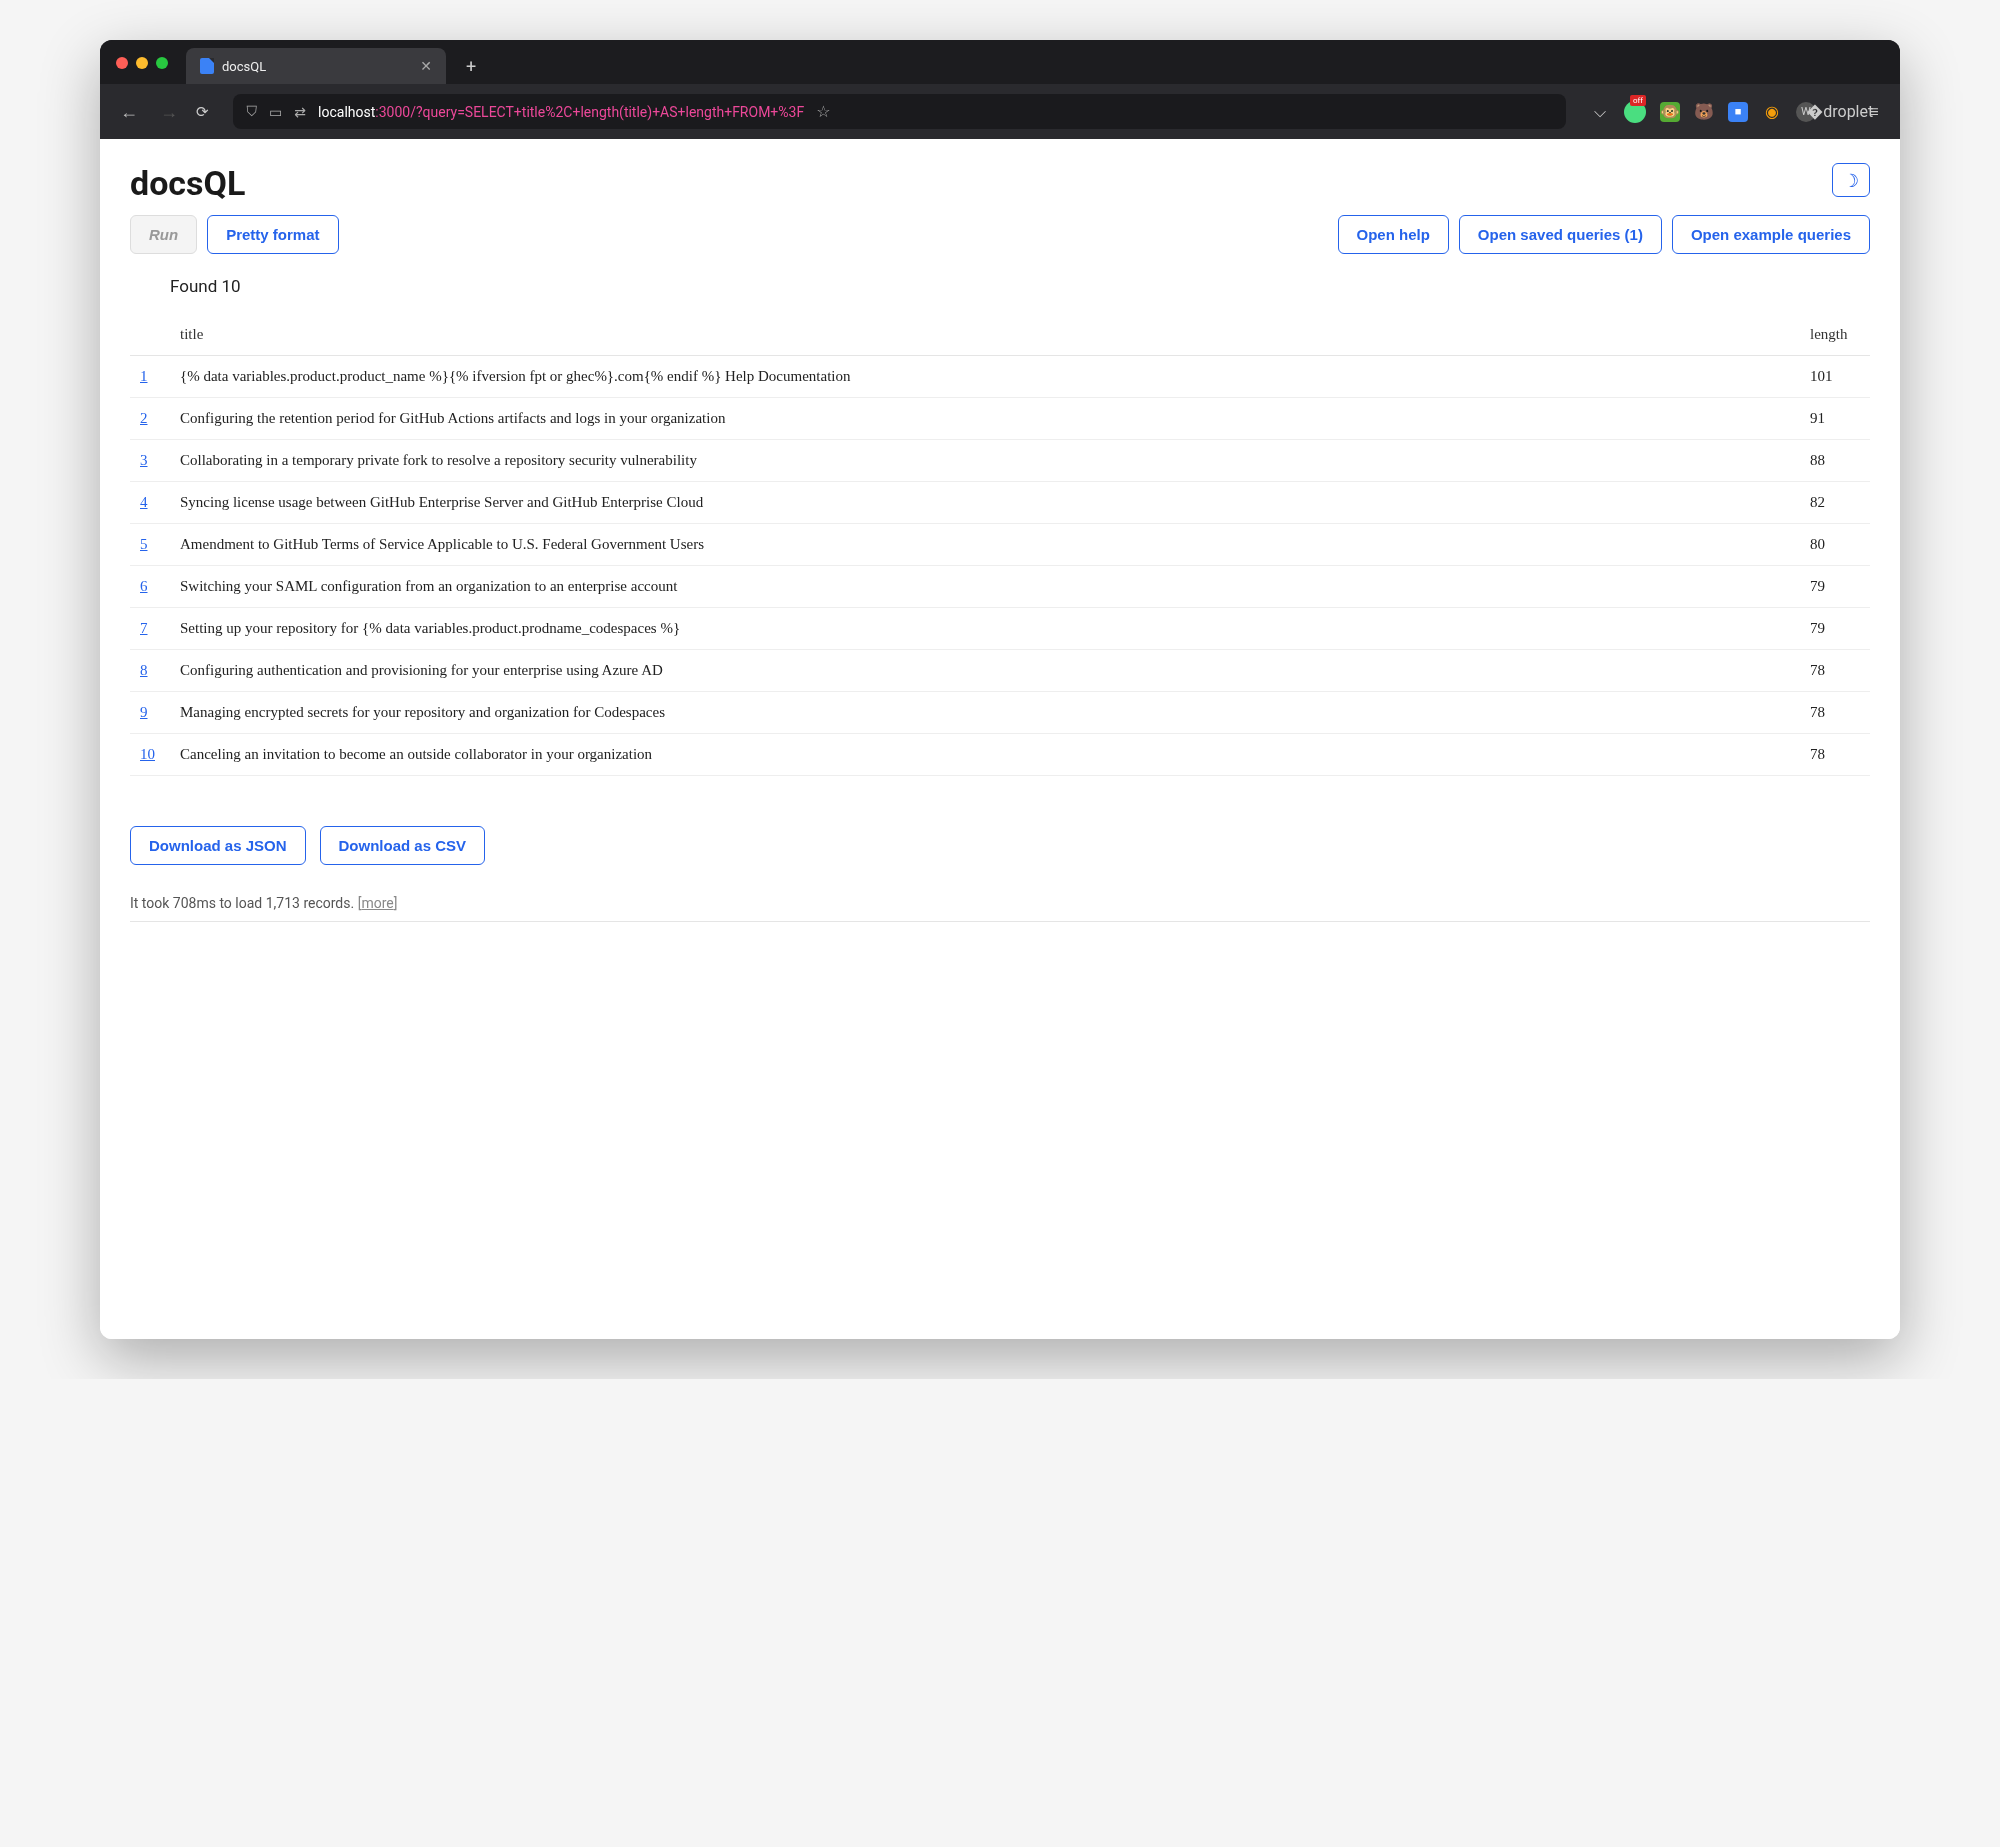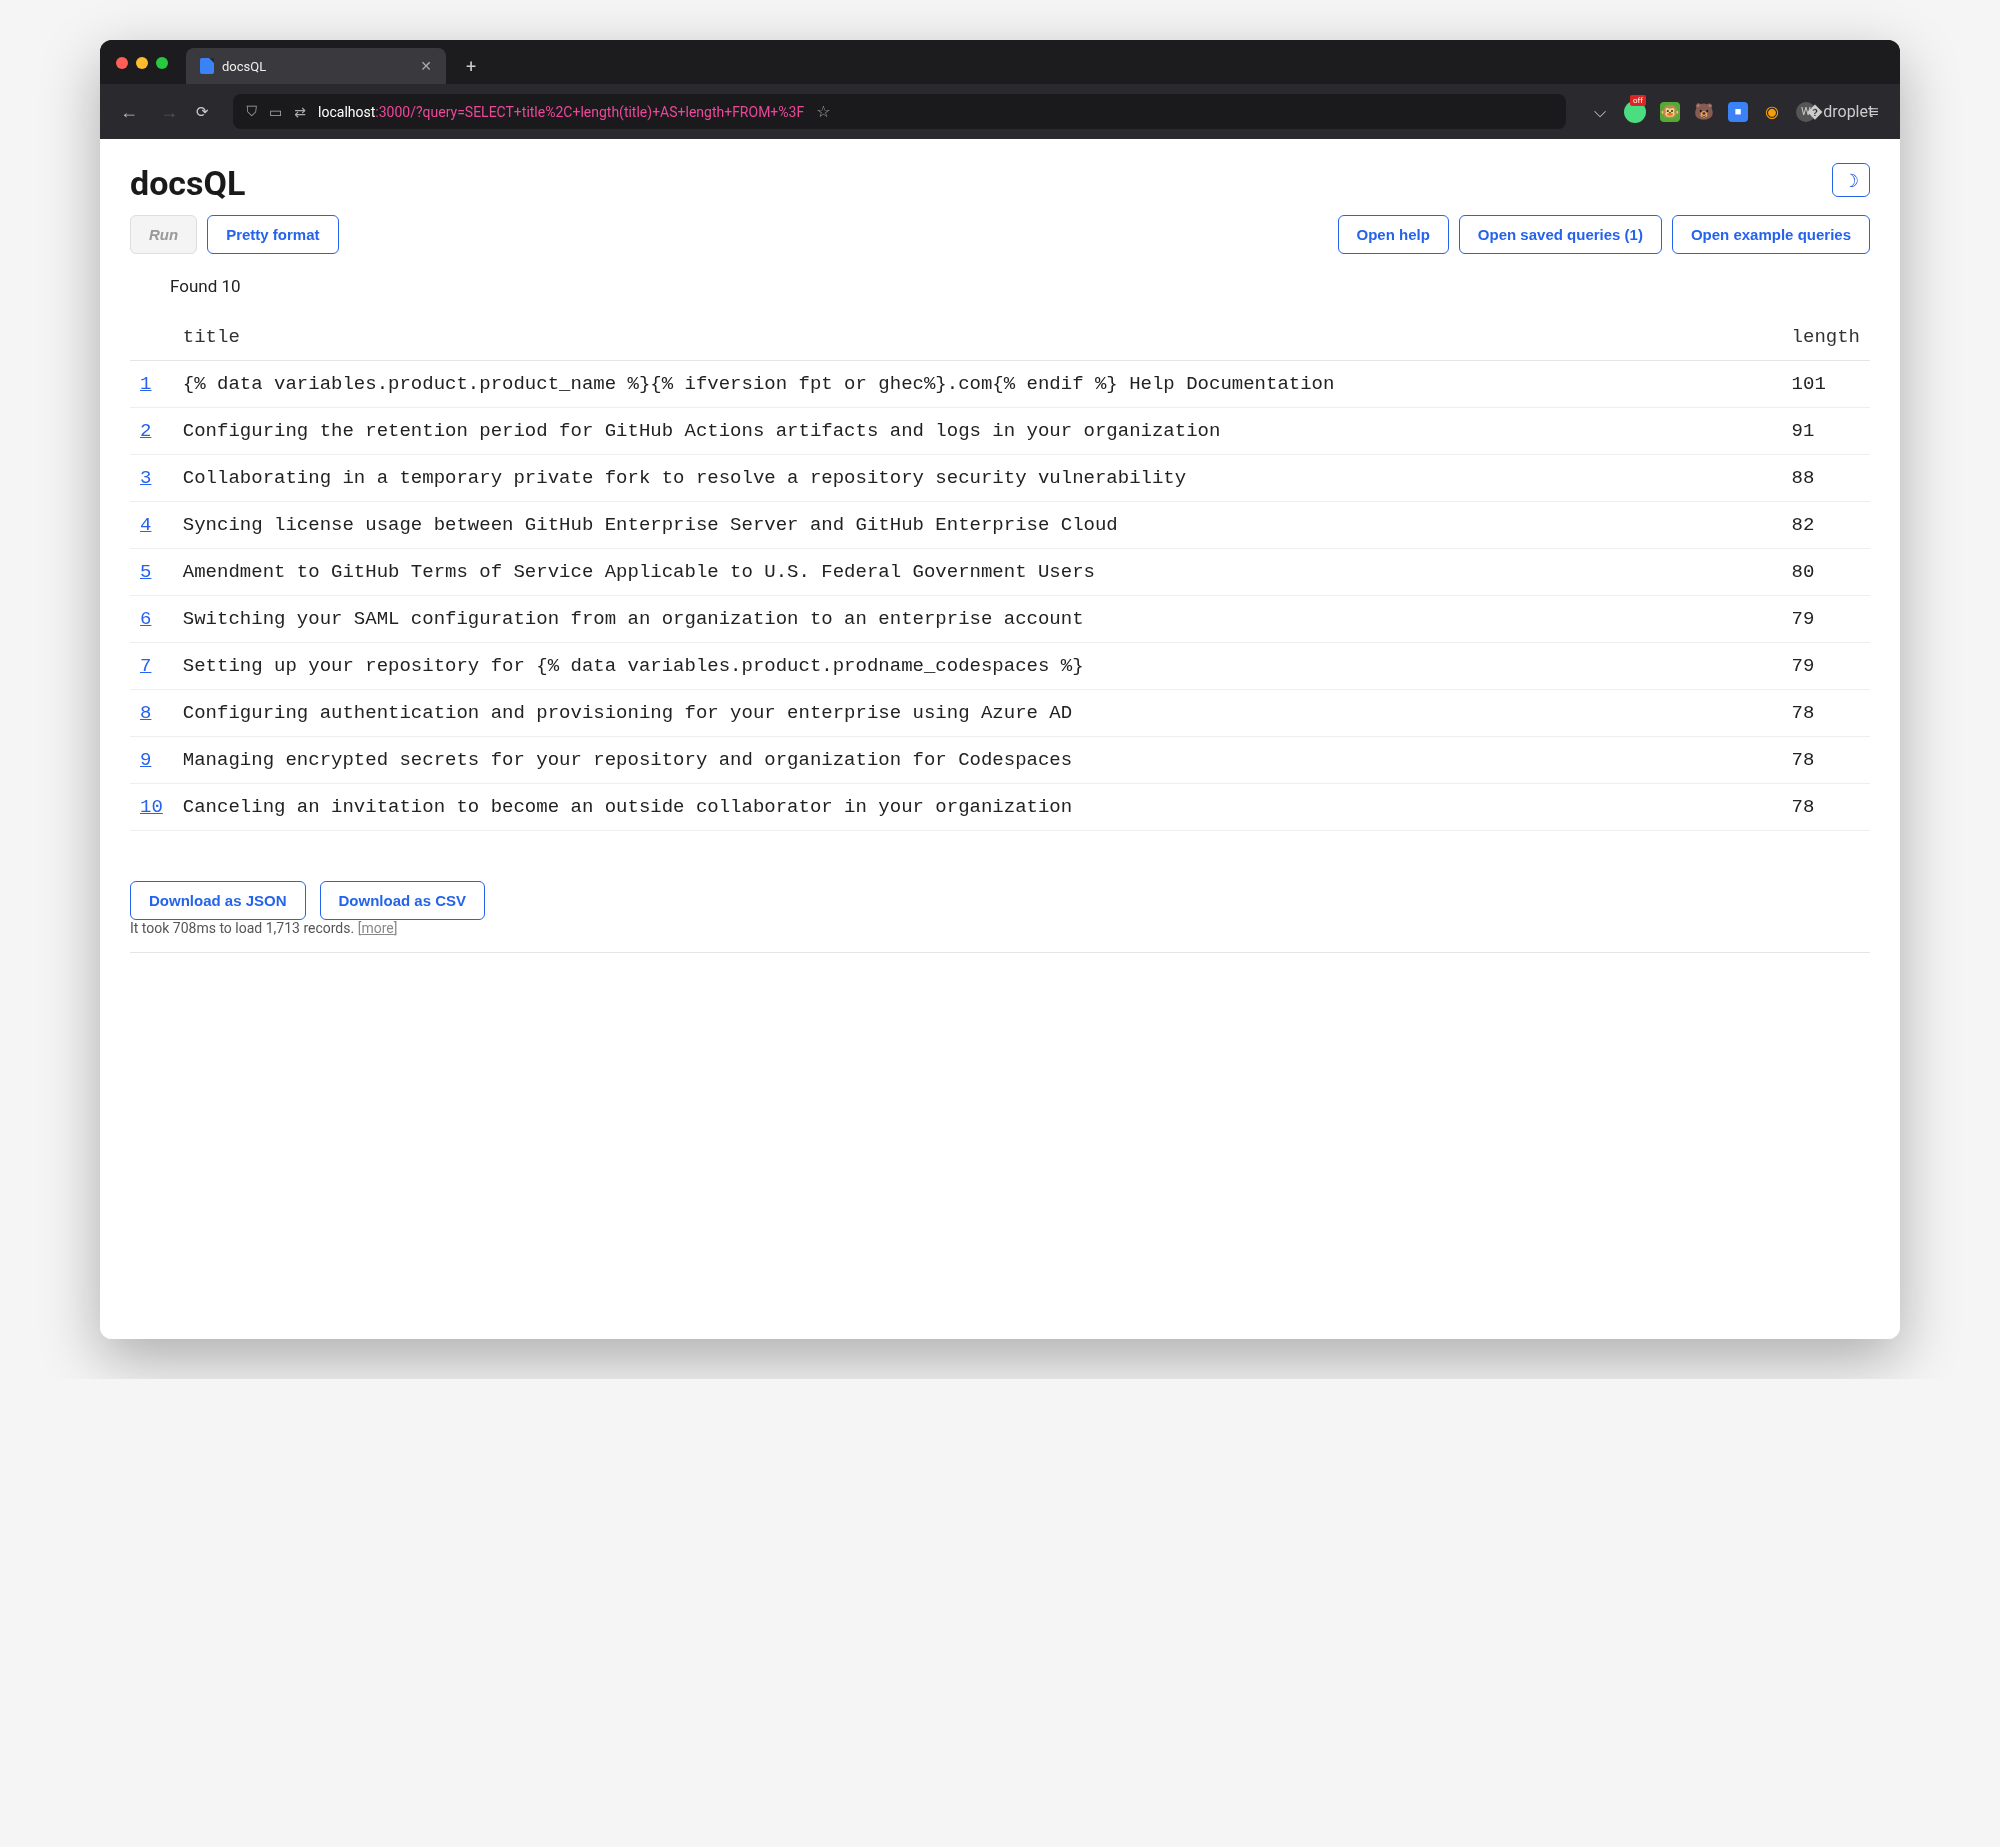--- a/index.html
+++ b/index.html
@@ -195,22 +195,22 @@
     .found {
       margin-top: 22px;
       font-size: 17px;
       color: #222;
       margin-left: 40px;
     }
     table.results {
       width: 100%;
       border-collapse: collapse;
       margin-top: 18px;
-      font-family: Liberation Mono, monospace;
-      font-size: 19px;
+      font-family: Liberation Serif, serif;
+      font-size: 15px;
     }
     table.results th {
       text-align: left;
       font-weight: 400;
       color: #333;
       padding: 12px 10px;
       border-bottom: 1px solid #e5e5e5;
     }
     table.results th.len, table.results td.len { text-align: left; padding-left: 20px;}
     table.results td {
@@ -224,23 +224,24 @@
       text-decoration: underline;
     }
     table.results td.idx { width: 40px; }
     table.results td.len { width: 80px; }
     .download-row {
       display: flex;
       gap: 14px;
       margin-top: 50px;
     }
     .footer-line {
+      margin-top: 30px;
       font-size: 14px;
       color: #555;
-      padding-bottom: 16px;
+      padding-bottom: 10px;
       border-bottom: 1px solid #e5e5e5;
     }
     .footer-line .more {
       color: #888;
     }
     .footer-line .more a {
       color: #888;
       text-decoration: underline;
       cursor:pointer;
     }

